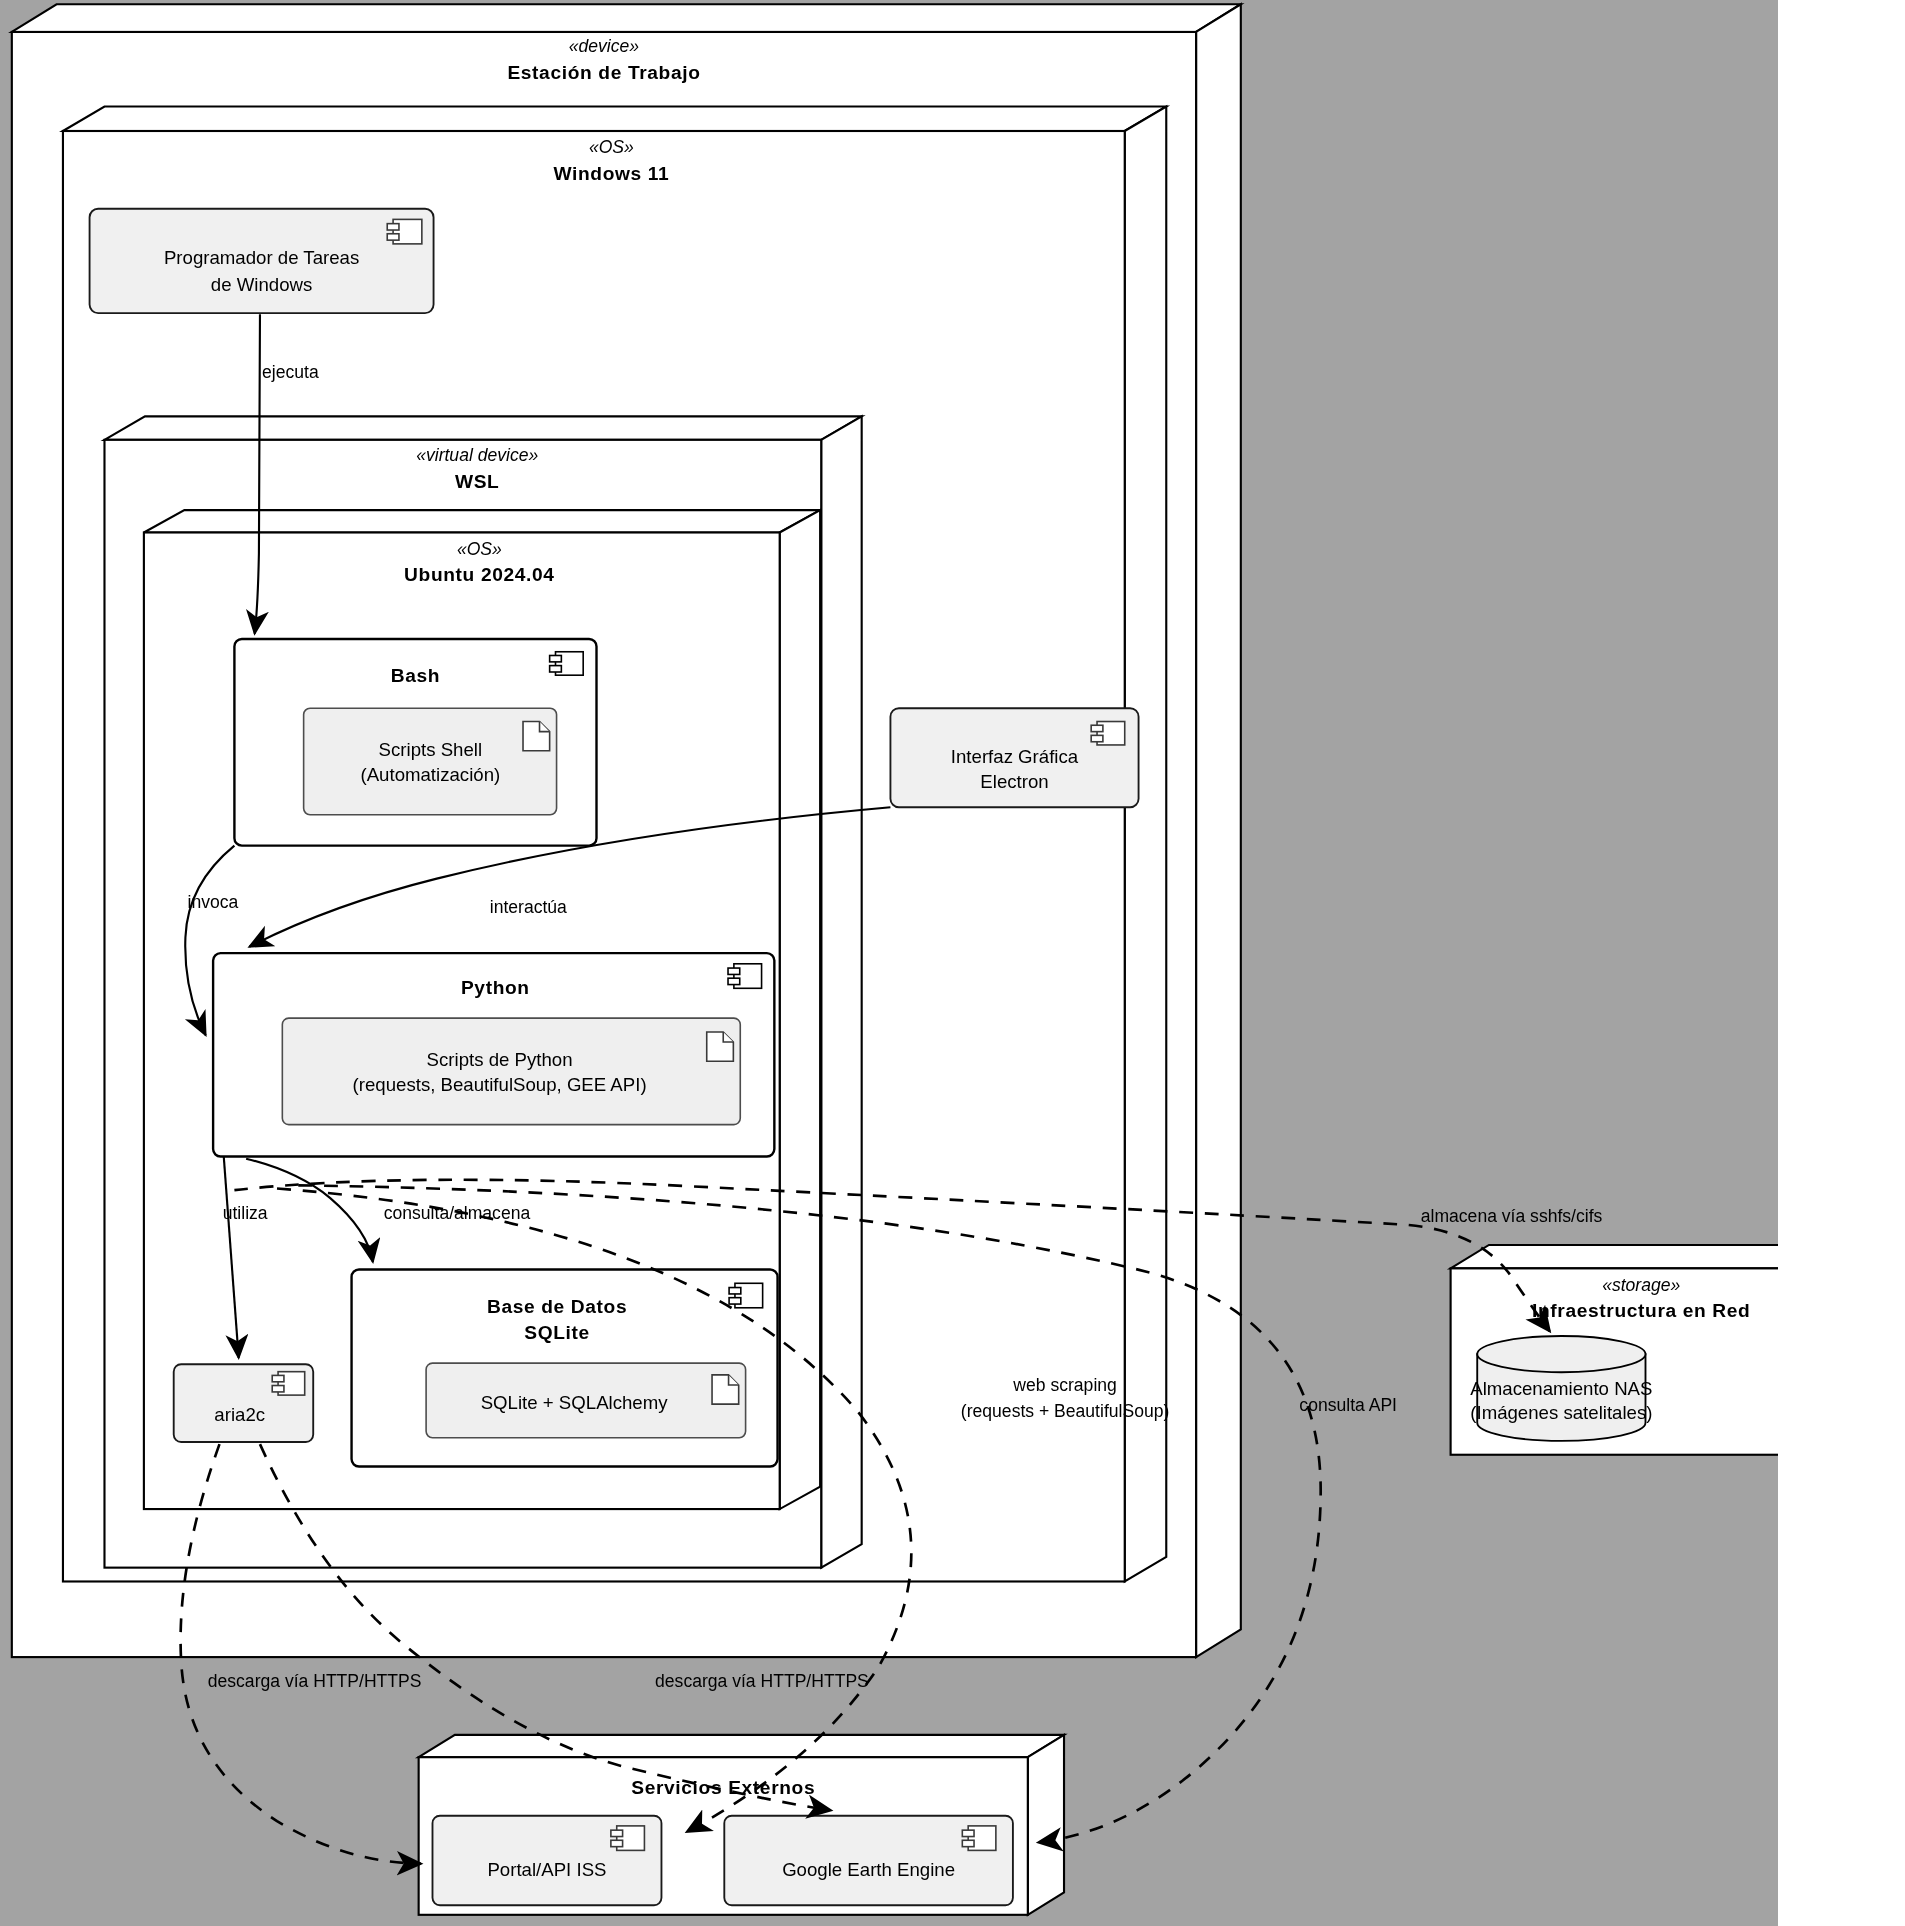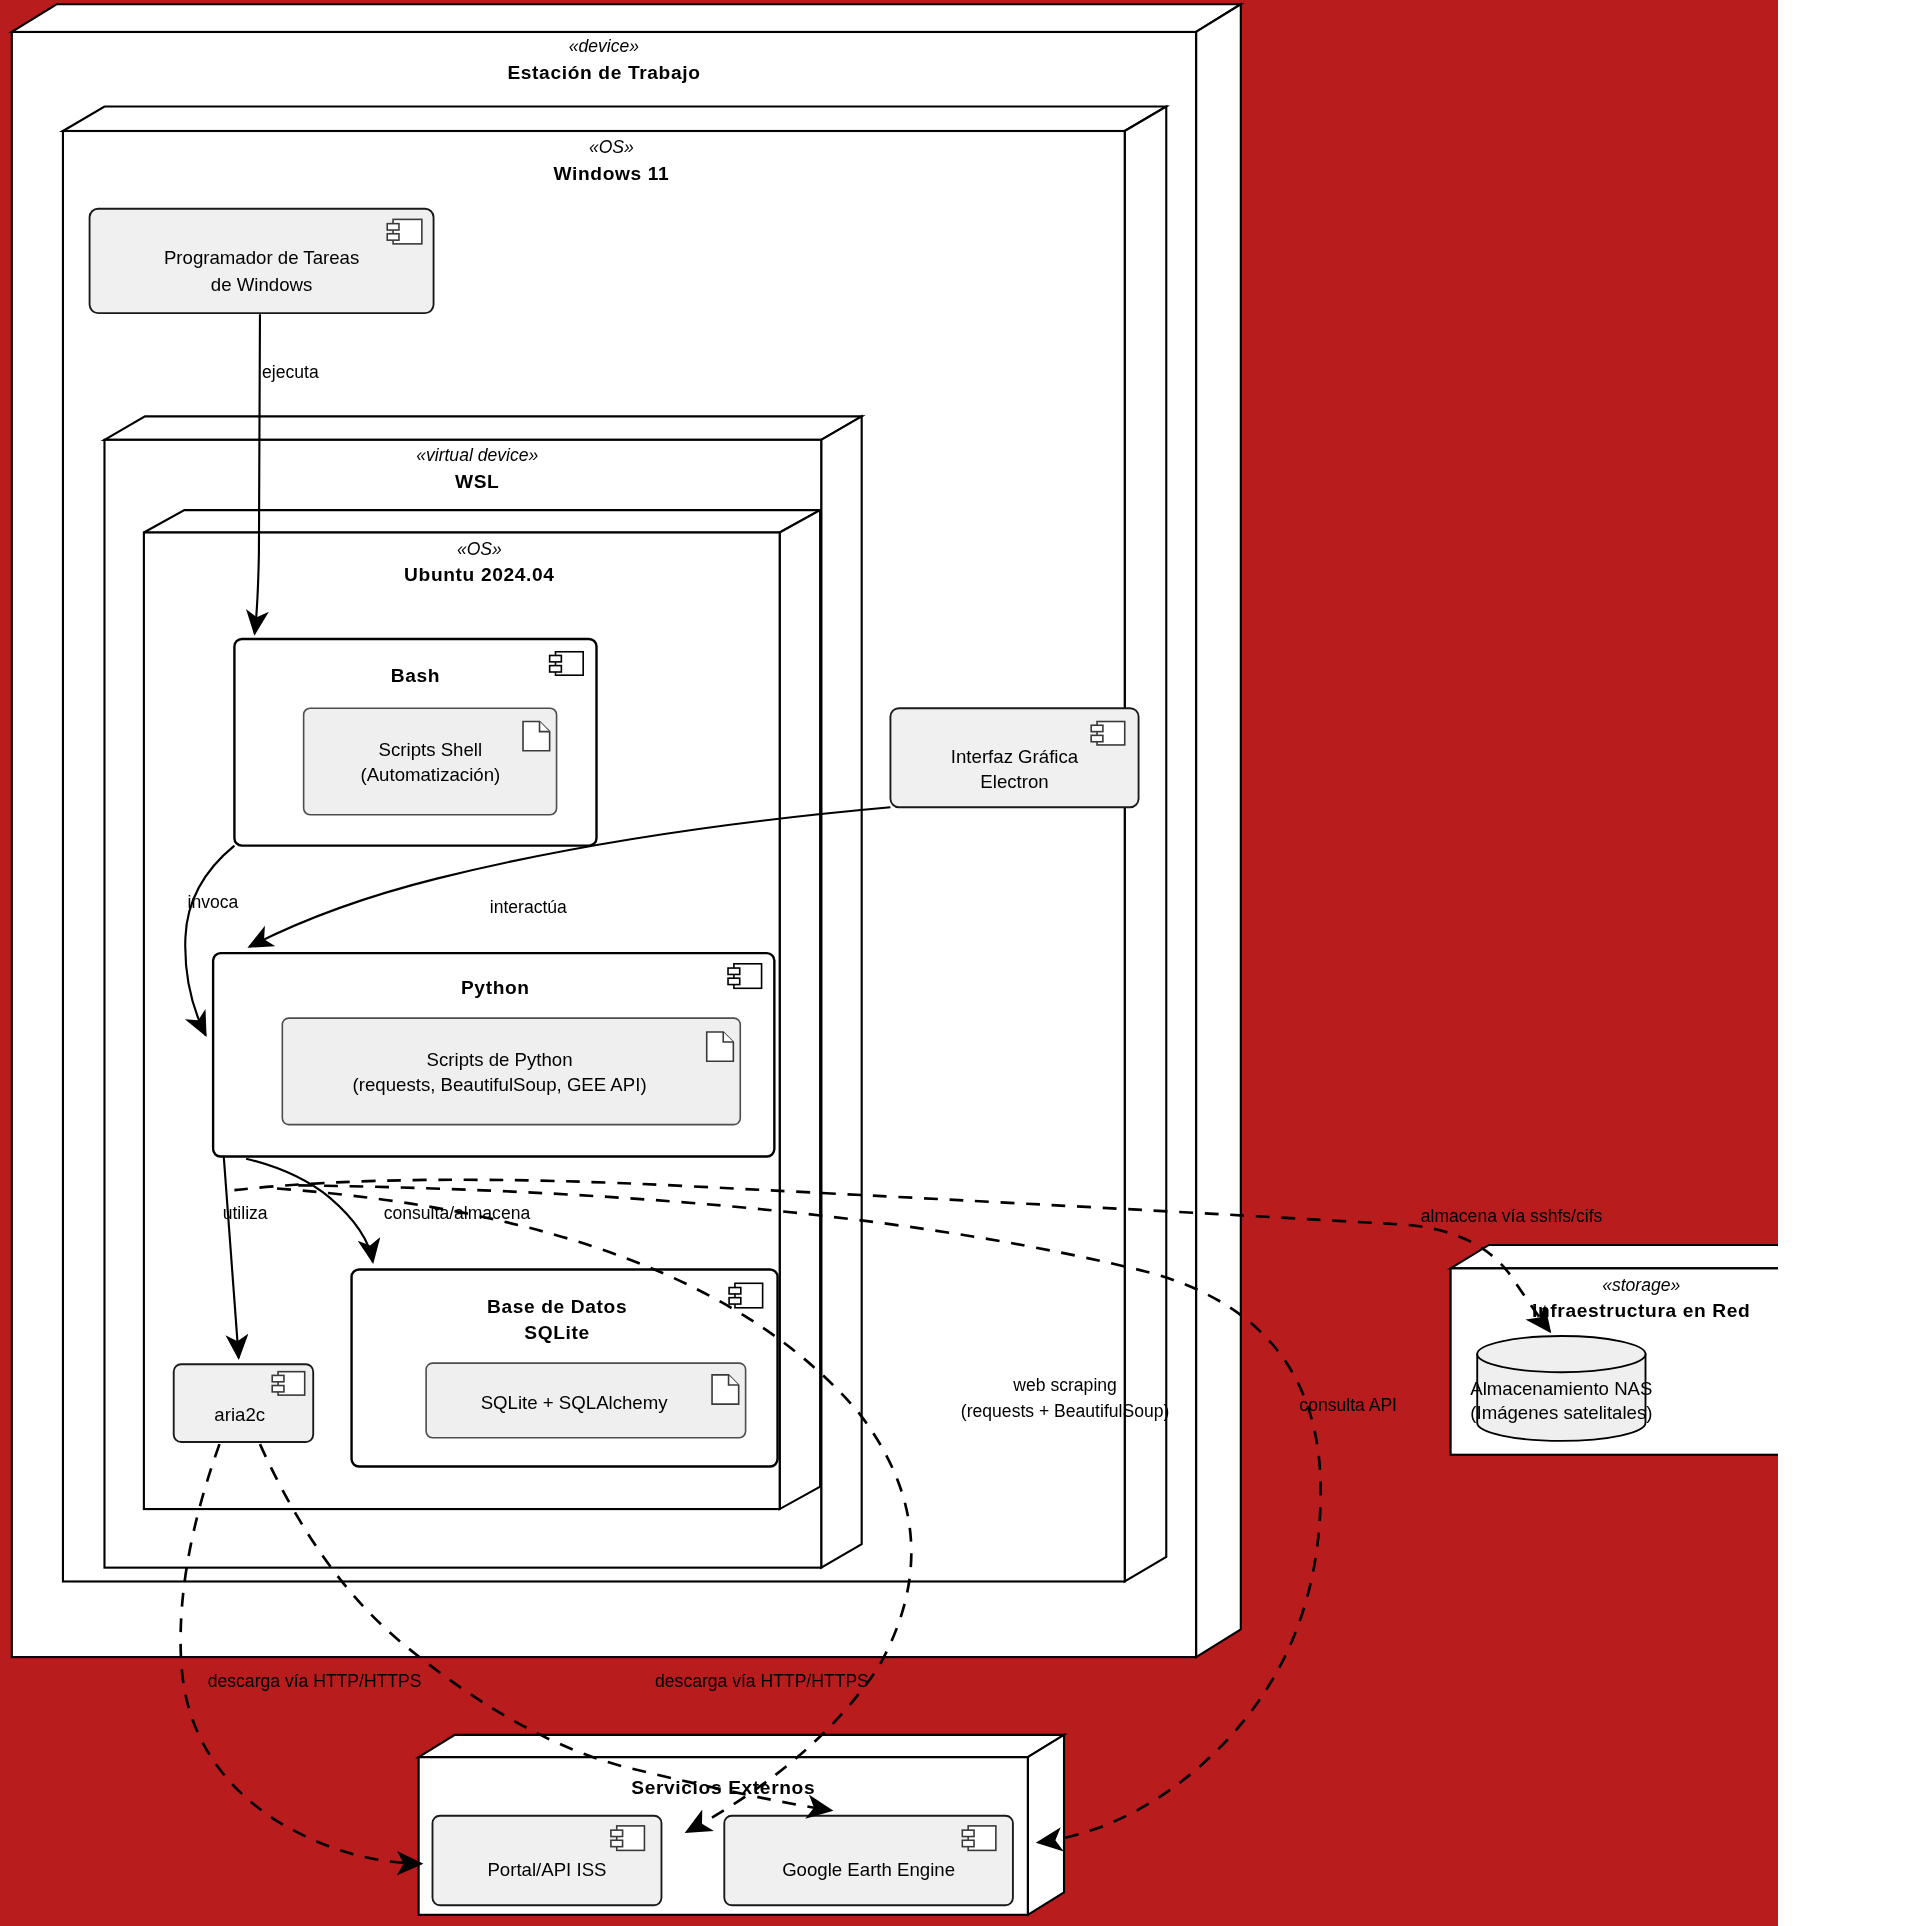--- a/index.html
+++ b/index.html
@@ -7,21 +7,21 @@
     padding: 0;
     background: #ffffff;
   }
   body {
     font-family: "Liberation Sans", sans-serif;
   }
   #diagram-root {
     position: relative;
     width: 1778px;
     height: 1926px;
-    background: #b91c1c;
+    background: #a3a3a3;
     overflow: hidden;
   }
   svg.uml {
     display: block;
     width: 1906px;
     height: 1926px;
   }
   
   .node-face {
     fill: #ffffff;

